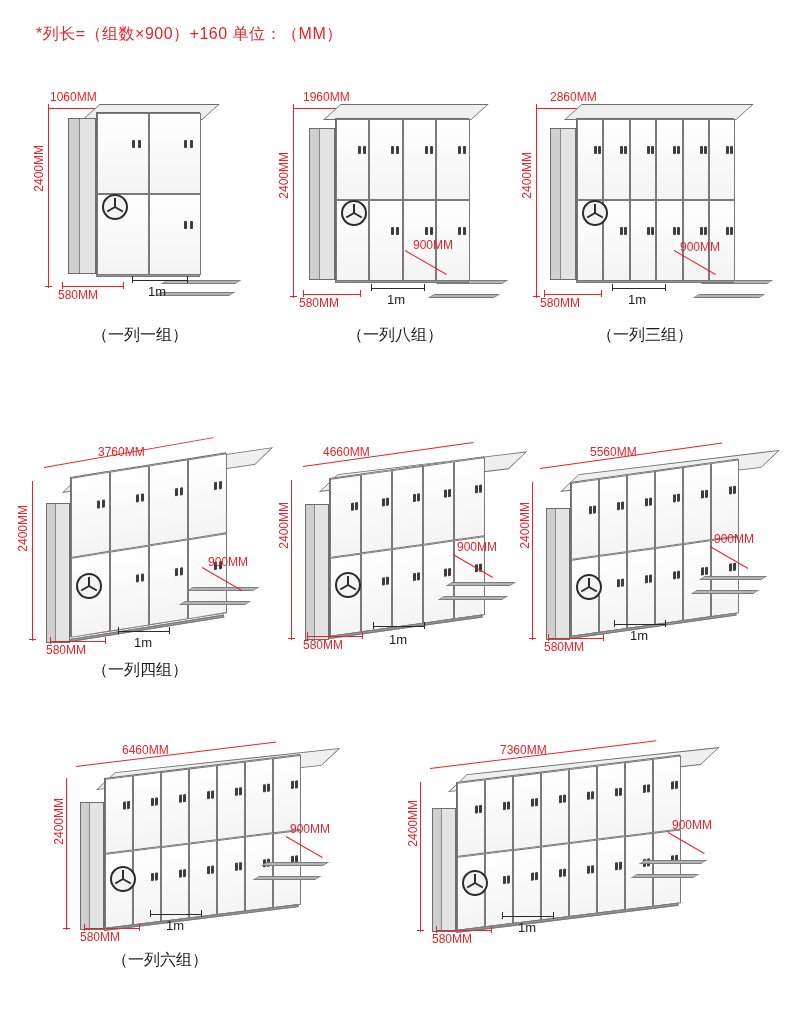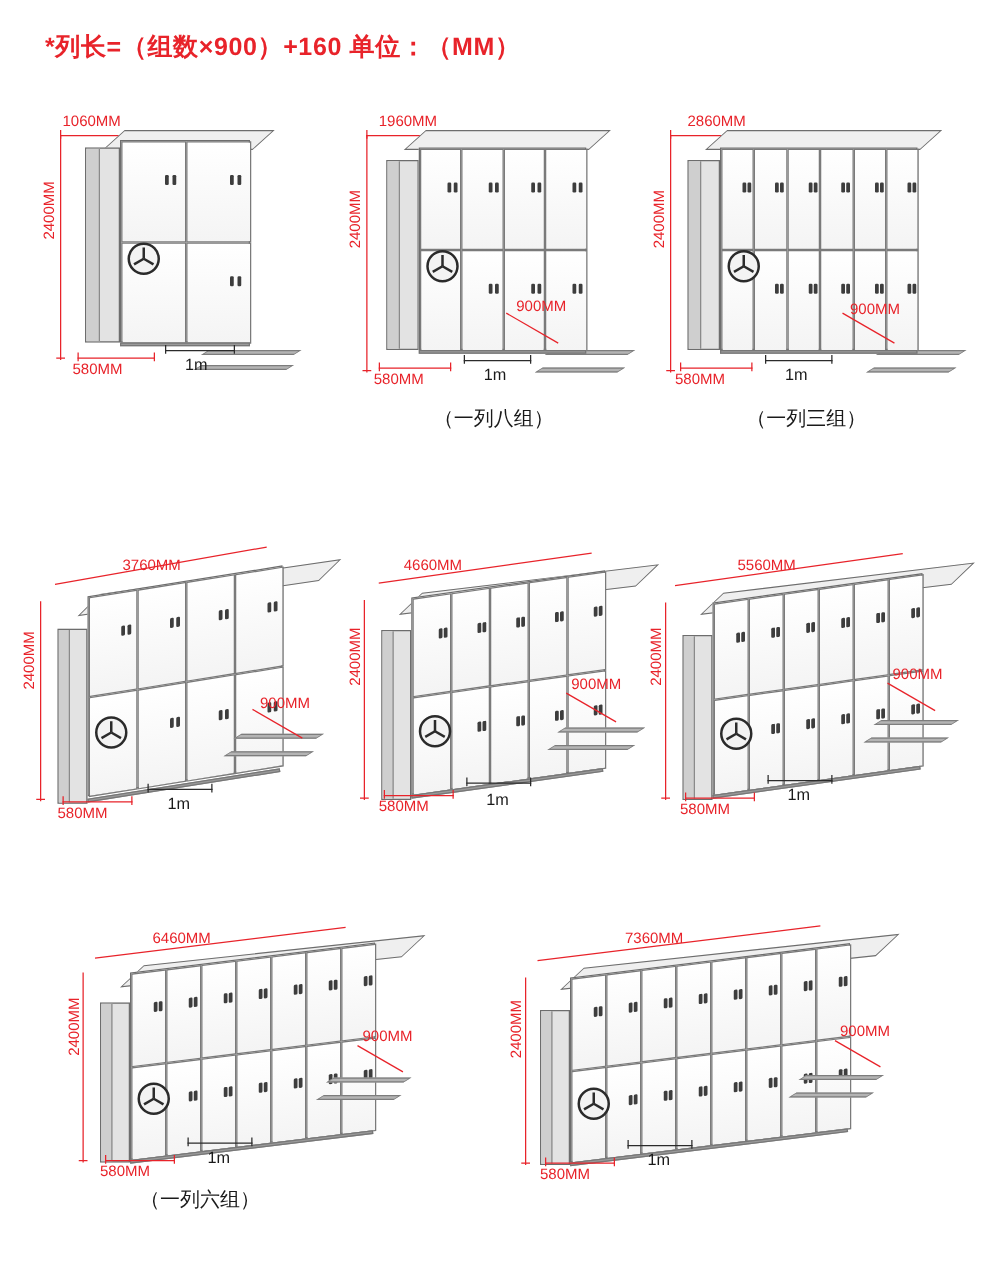--- a/index.html
+++ b/index.html
@@ -3,21 +3,21 @@
 <meta charset="utf-8">
 <style>
   html,body{margin:0;padding:0;}
   body{
     width:790px;height:1021px;background:#ffffff;
     font-family:"Liberation Sans", sans-serif;
     position:relative;overflow:hidden;
   }
   .formula{
     position:absolute;left:36px;top:24px;
-    color:#e8232a;font-size:20px;font-weight:bold;letter-spacing:0.5px;
+    color:#e8232a;font-size:16px;font-weight:normal;letter-spacing:0.5px;
     white-space:nowrap;
   }
   .grid{position:absolute;left:0;top:0;width:790px;height:1021px;}
 
   .cell{position:absolute;}
   .caption{
     position:absolute;width:220px;text-align:center;
     font-size:16px;color:#1a1a1a;
   }
 
@@ -141,20 +141,21 @@
     <div class="dimline h" style="left:22px;top:196px;width:62px;"></div>
     <div class="tick v" style="left:22px;top:192px;"></div>
     <div class="tick v" style="left:83px;top:192px;"></div>
     <div class="dim" style="left:18px;top:198px;">580MM</div>
 
     <div class="blackline" style="left:92px;top:190px;width:56px;"></div>
     <div class="blacktick" style="left:92px;top:186px;"></div>
     <div class="blacktick" style="left:147px;top:186px;"></div>
     <div class="blackdim" style="left:108px;top:194px;">1m</div>
   </div>
+  <div class="caption" style="left:30px;top:325px;">（一列一组）</div>
 
   <div class="cell" style="left:285px;top:90px;width:230px;height:260px;">
     <div class="dim" style="left:18px;top:0px;">1960MM</div>
     <div class="dimline h" style="left:8px;top:18px;width:160px;"></div>
     <div class="tick v" style="left:8px;top:14px;"></div>
     <div class="tick v" style="left:167px;top:14px;"></div>
 
     <div class="dimline v" style="left:8px;top:18px;height:190px;"></div>
     <div class="tick h" style="left:5px;top:206px;"></div>
     <div class="vtext" style="left:-8px;top:62px;">2400MM</div>
@@ -361,20 +362,21 @@
     <div class="dimline h" style="left:20px;top:196px;width:56px;"></div>
     <div class="tick v" style="left:20px;top:192px;"></div>
     <div class="tick v" style="left:75px;top:192px;"></div>
     <div class="dim" style="left:16px;top:198px;">580MM</div>
 
     <div class="blackline" style="left:88px;top:186px;width:52px;"></div>
     <div class="blacktick" style="left:88px;top:182px;"></div>
     <div class="blacktick" style="left:139px;top:182px;"></div>
     <div class="blackdim" style="left:104px;top:190px;">1m</div>
   </div>
+  <div class="caption" style="left:30px;top:660px;">（一列四组）</div>
 
   <div class="cell" style="left:285px;top:440px;width:240px;height:250px;">
     <div class="dim" style="left:38px;top:5px;">4660MM</div>
     <div class="dimline h" style="left:18px;top:26px;width:172px;transform:rotate(-8deg);transform-origin:left center;"></div>
 
     <div class="dimline v" style="left:6px;top:40px;height:160px;"></div>
     <div class="tick h" style="left:3px;top:198px;"></div>
     <div class="vtext" style="left:-8px;top:62px;">2400MM</div>
 
     <div class="diagram" style="left:14px;top:20px;width:230px;height:200px;">

